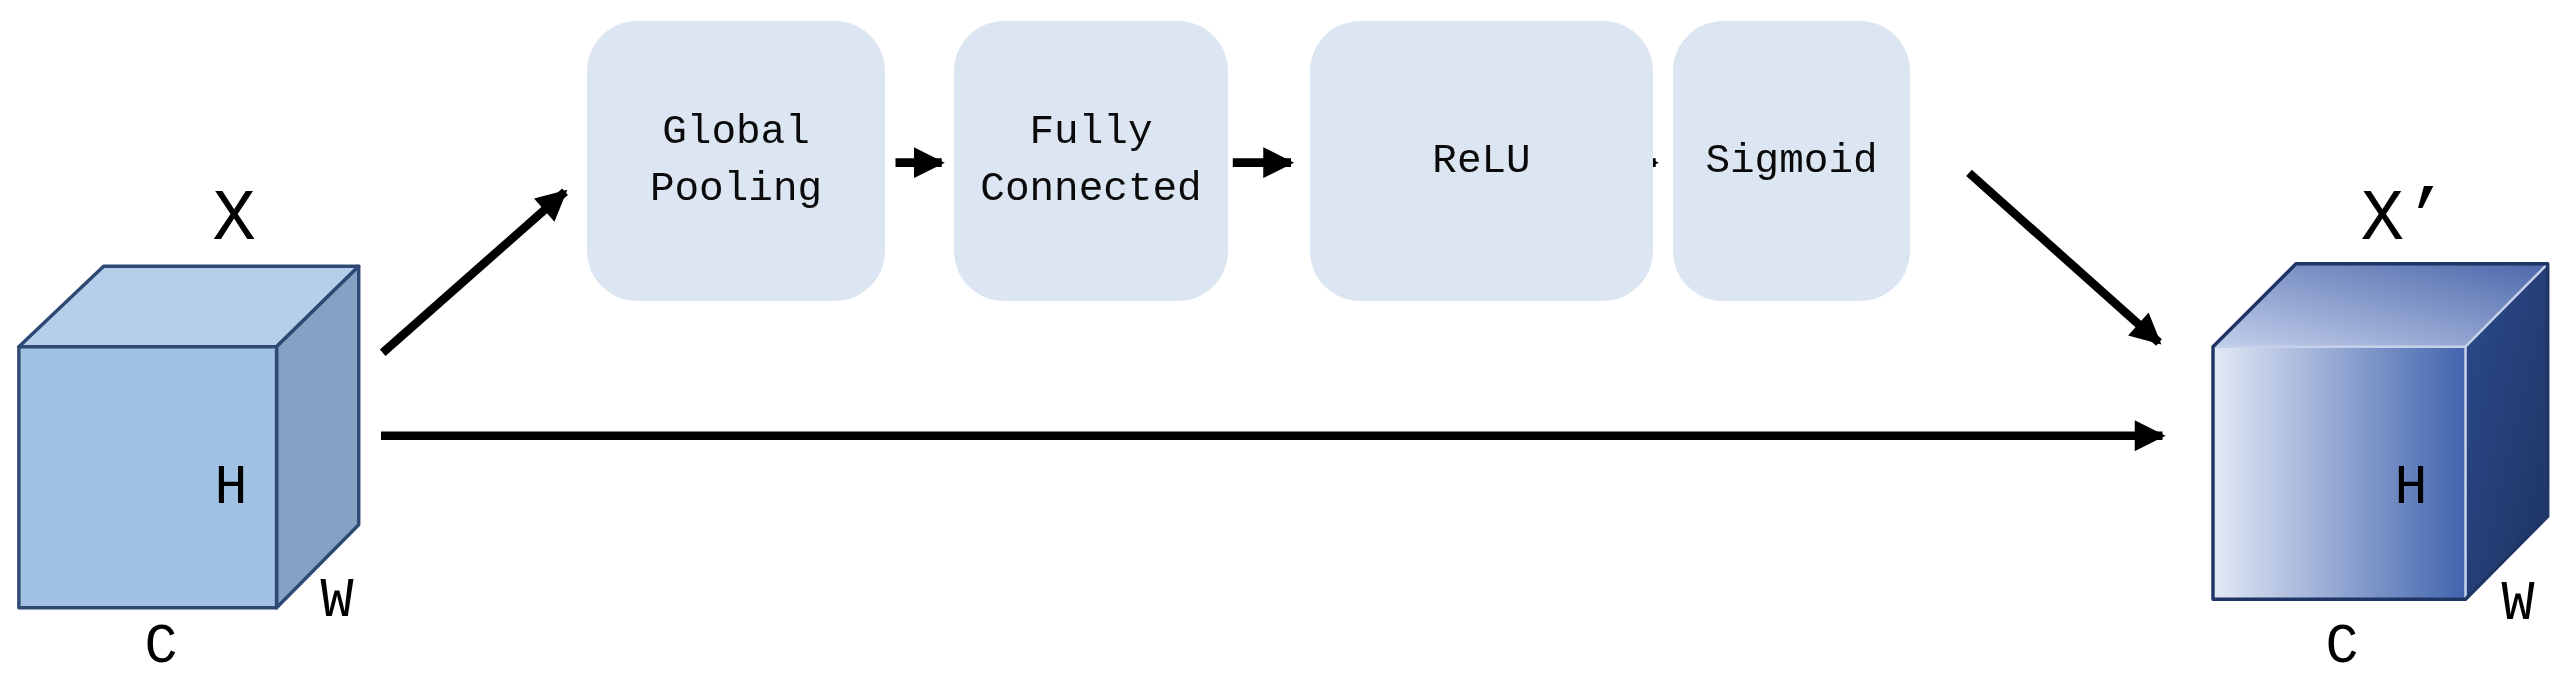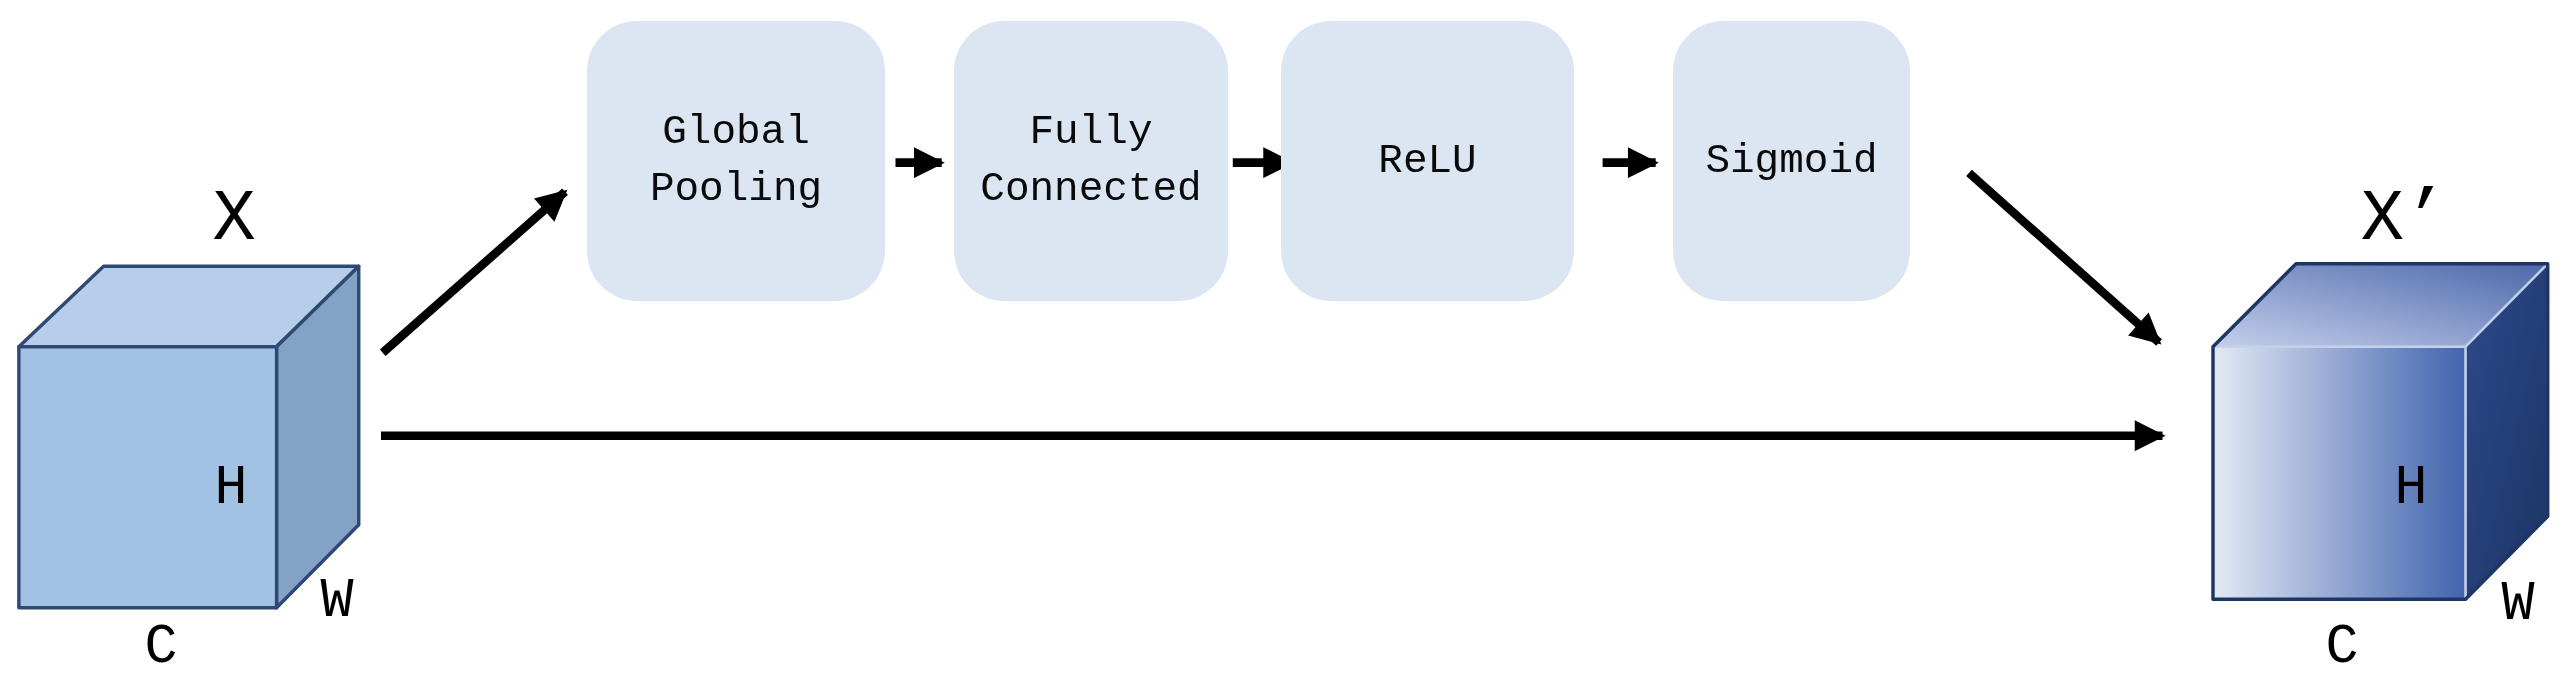--- a/index.html
+++ b/index.html
@@ -76,21 +76,21 @@
       <line x1="2300" y1="202" x2="2522" y2="400" marker-end="url(#ah)"></line>
     </g>
   </svg>
 
   <div class="block" style="left:587px;width:298px">
     <span>Global Pooling</span>
   </div>
   <div class="block" style="left:954px;width:274px">
     <span>Fully Connected</span>
   </div>
-  <div class="block" style="left:1281px;width:293px">
+  <div class="block" style="left:1310px;width:343px">
     <span>ReLU</span>
   </div>
   <div class="block" style="left:1673px;width:237px">
     <span>Sigmoid</span>
   </div>
 
   <div class="dim-label tensor-name" style="left:234px;top:220px">X</div>
   <div class="dim-label" style="left:231px;top:488px">H</div>
   <div class="dim-label" style="left:337px;top:601px">W</div>
   <div class="dim-label" style="left:161px;top:647px">C</div>

